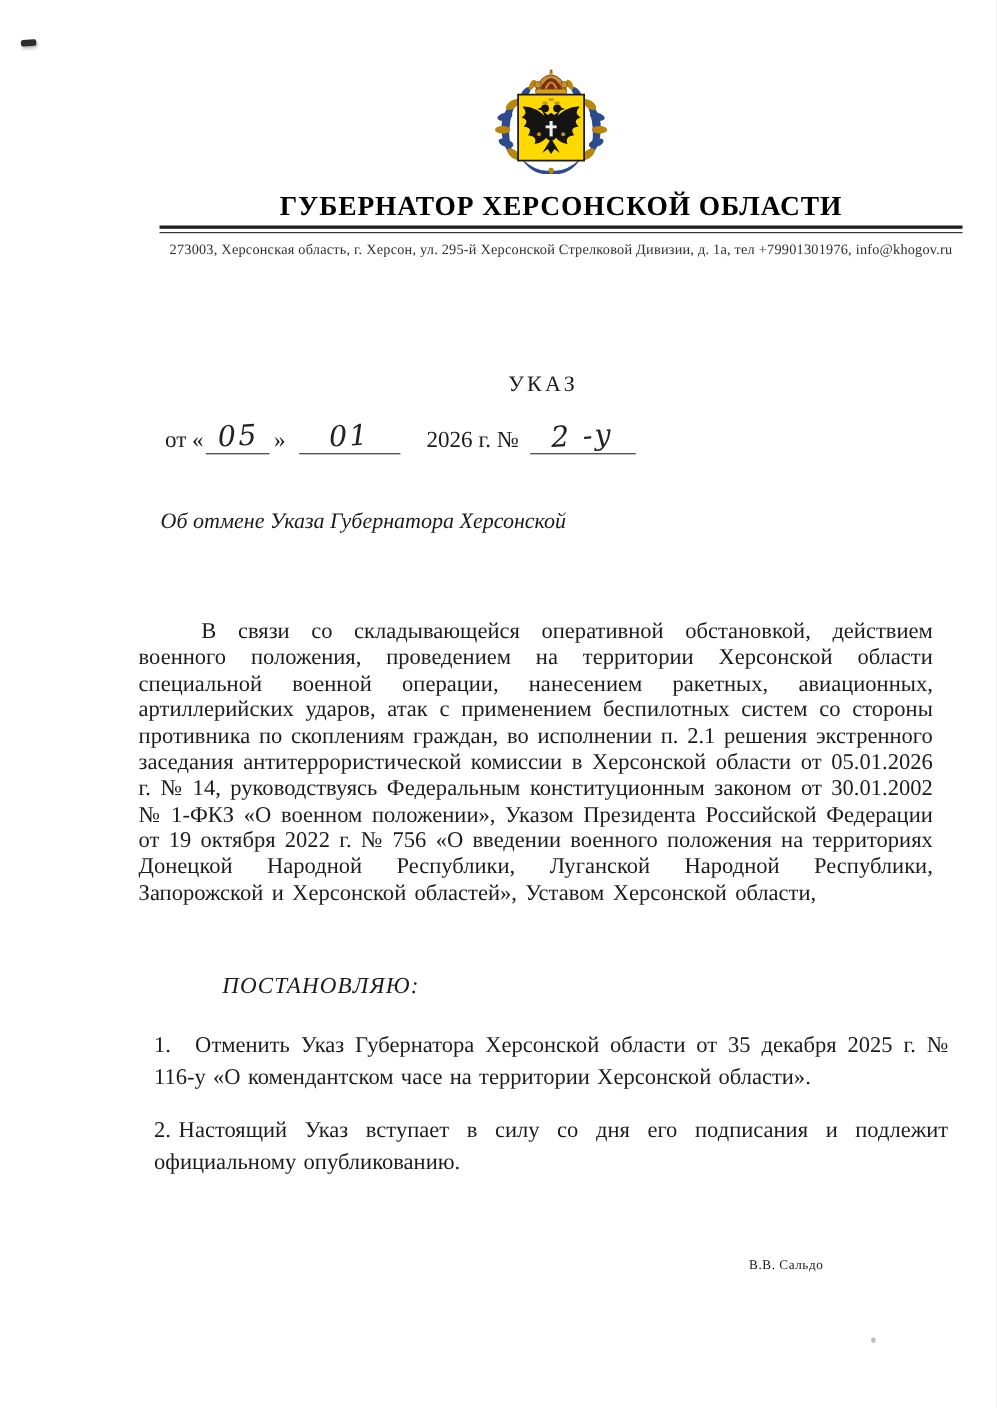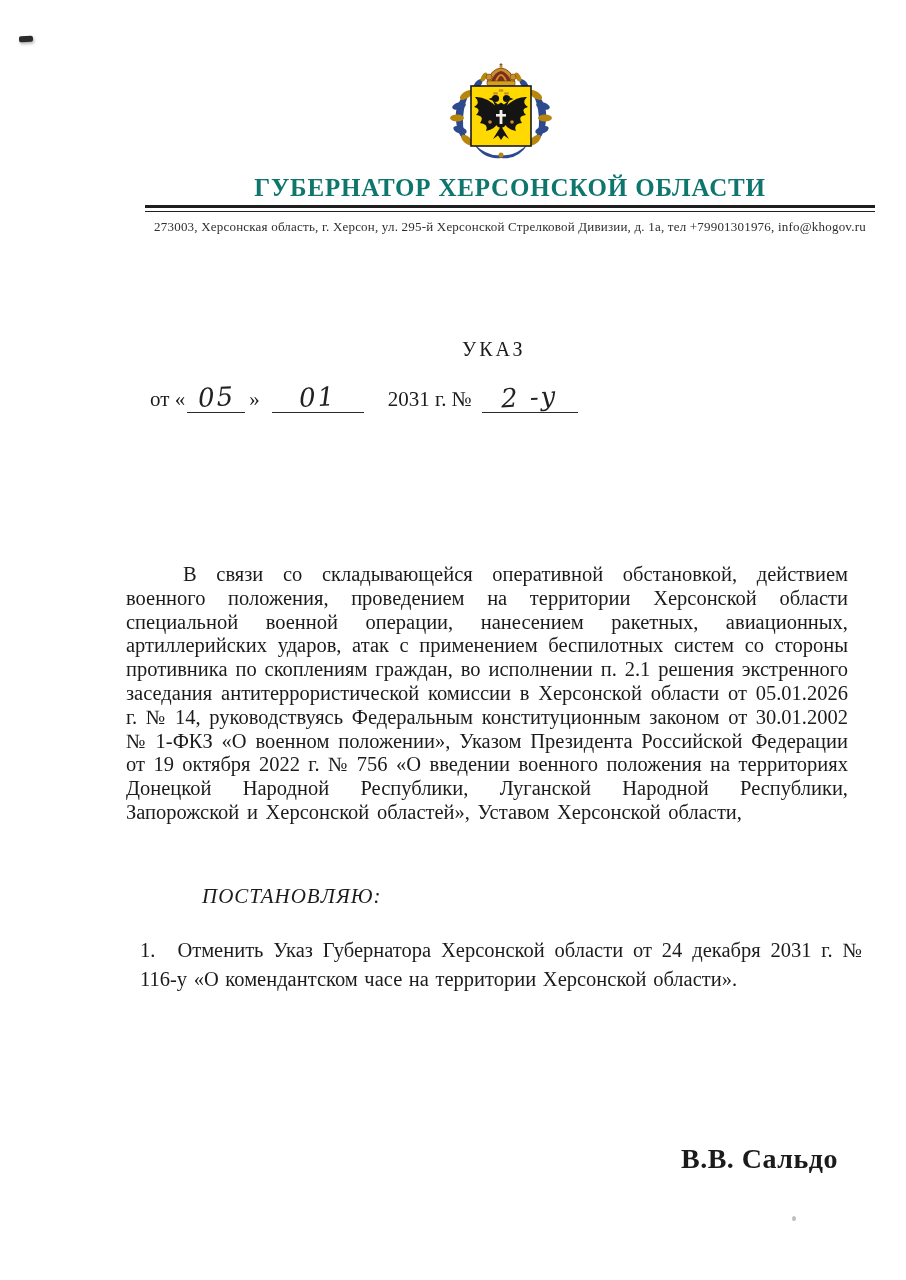--- a/index.html
+++ b/index.html
@@ -17,21 +17,21 @@
   }
   .dot {
     position:absolute; left:792px; top:1216px; width:4px; height:5px;
     background:#9a9aa2; border-radius:50%; opacity:.65;
   }
   
   .emblem { position:absolute; left:444px; top:62px; }
   .org-title {
     position:absolute; top:174px; left:145px; width:730px;
     text-align:center; font-weight:bold; font-size:25px; letter-spacing:.8px;
-    color:#0f766e;
+    color:#000000;
   }
   .rule {
     position:absolute; top:205px; left:145px; width:730px; height:3px;
     border-top:3.5px solid #1f1f1f; border-bottom:1.6px solid #1f1f1f;
   }
   .address {
     position:absolute; top:219px; left:105px; width:810px;
     text-align:center; font-size:13px; letter-spacing:.2px; color:#2e2e2e;
   }
   
@@ -75,21 +75,21 @@
     position:absolute; left:140px; width:722px; margin:0;
     font-size:20.5px; line-height:28.5px; text-align:justify;
     word-spacing:1.5px;
   }
   .item-1 { top:936px; }
   .item-2 { top:1014px; }
   .item-1 .num { margin-right:22px; }
   .item-2 .num { margin-right:7px; }
   .signature {
     position:absolute; top:1143px; left:681px;
-    font-weight:bold; font-size:28px; letter-spacing:.5px;
+    font-weight:normal; font-size:12px; letter-spacing:.5px;
   }
 </style>
 </head>
 <body>
 
 <div class="page">
 
   <div class="smudge"></div>
 
   <svg class="emblem" width="114" height="102" viewBox="0 0 114 102">
@@ -161,33 +161,37 @@
 
   <div class="address">273003, Херсонская область, г. Херсон, ул. 295-й Херсонской Стрелковой Дивизии, д. 1а, тел +79901301976, info@khogov.ru</div>
 
   <div class="doc-type">УКАЗ</div>
 
   <div class="date-line">
     <span>от «</span>
     <span class="u u-day"><span class="hw">05</span></span>
     <span class="qclose">»</span>
     <span class="u u-month"><span class="hw">01</span></span>
-    <span class="yearpart">2031 г. №</span>
+    <span class="yearpart">2026 г. №</span>
     <span class="u u-num"><span class="hw">2 -у</span></span>
   </div>
 
   <div class="subject">
+    <div>Об отмене Указа Губернатора Херсонской</div>
   </div>
 
   <p class="body-par">В связи со складывающейся оперативной обстановкой, действием военного положения, проведением на территории Херсонской области специальной военной операции, нанесением ракетных, авиационных, артиллерийских ударов, атак с применением беспилотных систем со стороны противника по скоплениям граждан, во исполнении п. 2.1 решения экстренного заседания антитеррористической комиссии в Херсонской области от 05.01.2026 г. № 14, руководствуясь Федеральным конституционным законом от 30.01.2002 № 1-ФКЗ «О военном положении», Указом Президента Российской Федерации от 19 октября 2022 г. № 756 «О введении военного положения на территориях Донецкой Народной Республики, Луганской Народной Республики, Запорожской и Херсонской областей», Уставом Херсонской области,</p>
 
   <div class="resolve">ПОСТАНОВЛЯЮ:</div>
 
   <p class="item item-1">
-    <span class="num">1.</span><span>Отменить Указ Губернатора Херсонской области от 24 декабря 2031 г. № 116-у «О комендантском часе на территории Херсонской области».</span>
+    <span class="num">1.</span><span>Отменить Указ Губернатора Херсонской области от 35 декабря 2025 г. № 116-у «О комендантском часе на территории Херсонской области».</span>
   </p>
 
+  <p class="item item-2">
+    <span class="num">2.</span><span>Настоящий Указ вступает в силу со дня его подписания и подлежит официальному опубликованию.</span>
+  </p>
 
   <div class="signature">В.В. Сальдо</div>
 
   <div class="dot"></div>
 
 </div>
 
 </body></html>

